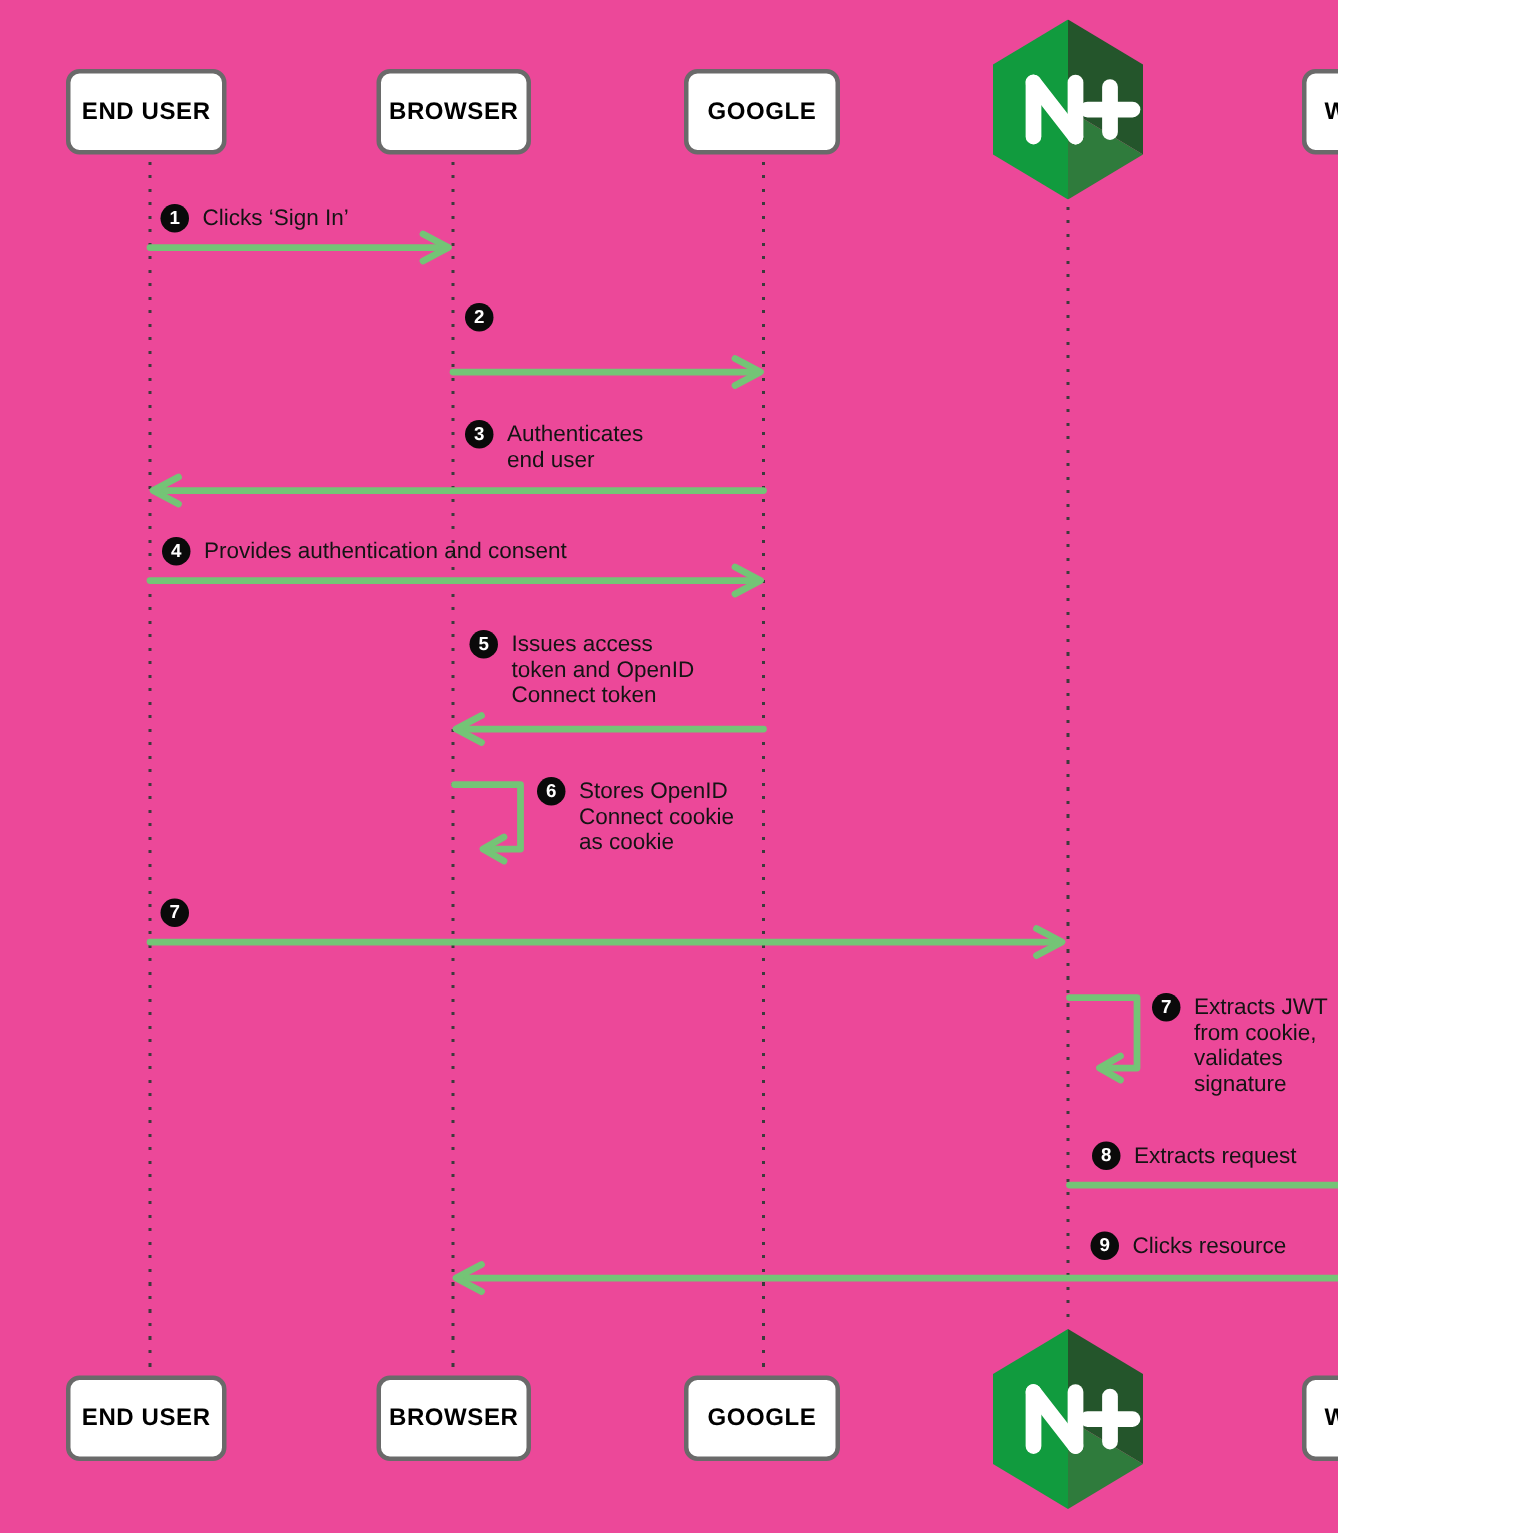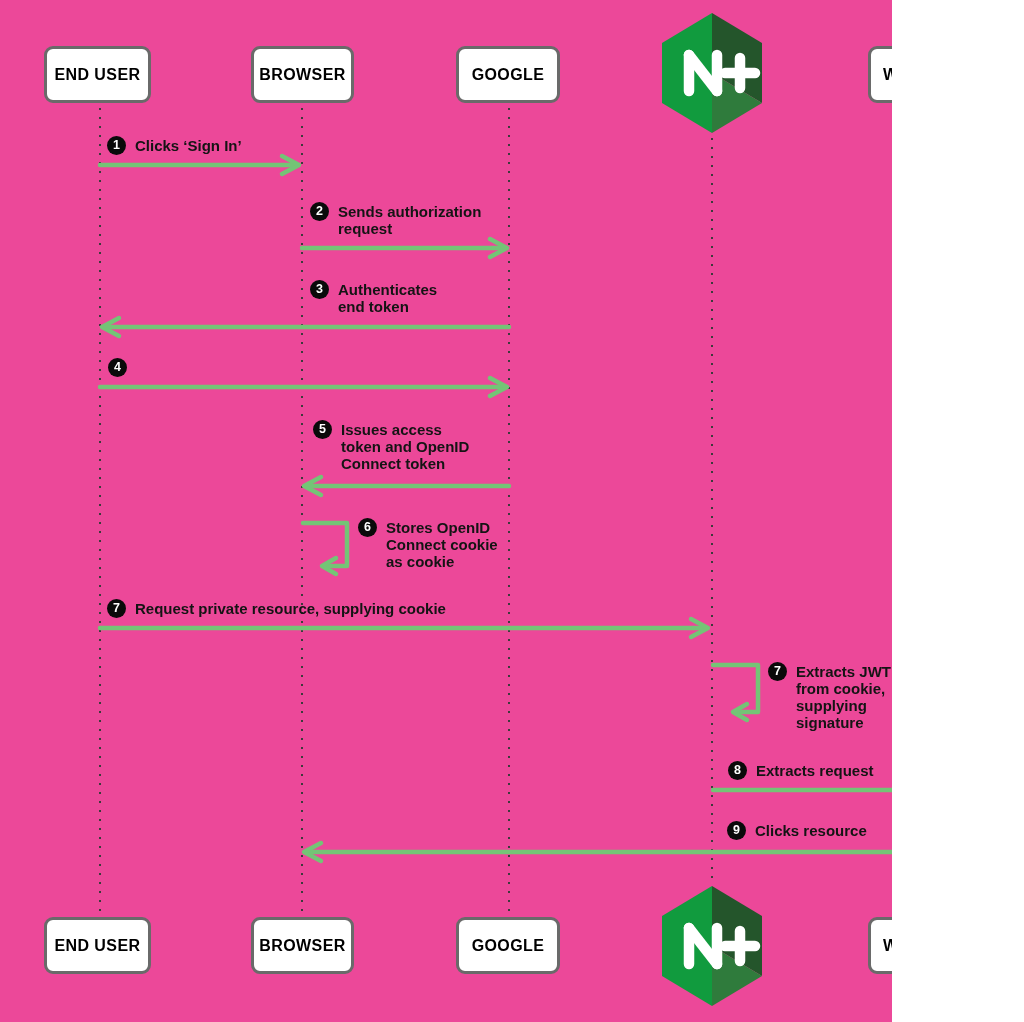--- a/index.html
+++ b/index.html
@@ -32,21 +32,21 @@
     position:absolute;
     display:flex;align-items:flex-start;gap:9px;
   }
   .badge{
     width:19px;height:19px;border-radius:50%;
     background:#0a0a0a;color:#ffffff;
     font-weight:700;font-size:12.5px;line-height:19px;text-align:center;
     flex-shrink:0;margin-top:-1px;
   }
   .txt{
-    font-weight:700;font-size:15px;line-height:17px;color:#141414;
+    font-weight:400;font-size:15px;line-height:17px;color:#141414;
     white-space:pre-line;
   }
   .arrows,.logo{position:absolute;pointer-events:none;}
 </style>
 </head>
 <body>
 
 <div class="stage">
 
   <div class="lifeline" style="left:99px;top:108px;height:806px"></div>
@@ -148,52 +148,50 @@
         <path d="M82,45 V75"></path>
     </g>
   </svg>
 
   <div class="step" style="left:107px;top:137px">
     <span class="badge">1</span>
     <span class="txt">Clicks ‘Sign In’</span>
   </div>
   <div class="step" style="left:310px;top:203px">
     <span class="badge">2</span>
-    <span class="txt">Sends authorization
-request</span>
   </div>
   <div class="step" style="left:310px;top:281px">
     <span class="badge">3</span>
     <span class="txt">Authenticates
-end token</span>
+end user</span>
   </div>
   <div class="step" style="left:108px;top:359px">
     <span class="badge">4</span>
+    <span class="txt">Provides authentication and consent</span>
   </div>
   <div class="step" style="left:313px;top:421px">
     <span class="badge">5</span>
     <span class="txt">Issues access
 token and OpenID
 Connect token</span>
   </div>
   <div class="step" style="left:358px;top:519px">
     <span class="badge">6</span>
     <span class="txt">Stores OpenID
 Connect cookie
 as cookie</span>
   </div>
   <div class="step" style="left:107px;top:600px">
     <span class="badge">7</span>
-    <span class="txt">Request private resource, supplying cookie</span>
   </div>
   <div class="step" style="left:768px;top:663px">
     <span class="badge">7</span>
     <span class="txt">Extracts JWT
 from cookie,
-supplying
+validates
 signature</span>
   </div>
   <div class="step" style="left:728px;top:762px">
     <span class="badge">8</span>
     <span class="txt">Extracts request</span>
   </div>
   <div class="step" style="left:727px;top:822px">
     <span class="badge">9</span>
     <span class="txt">Clicks resource</span>
   </div>

